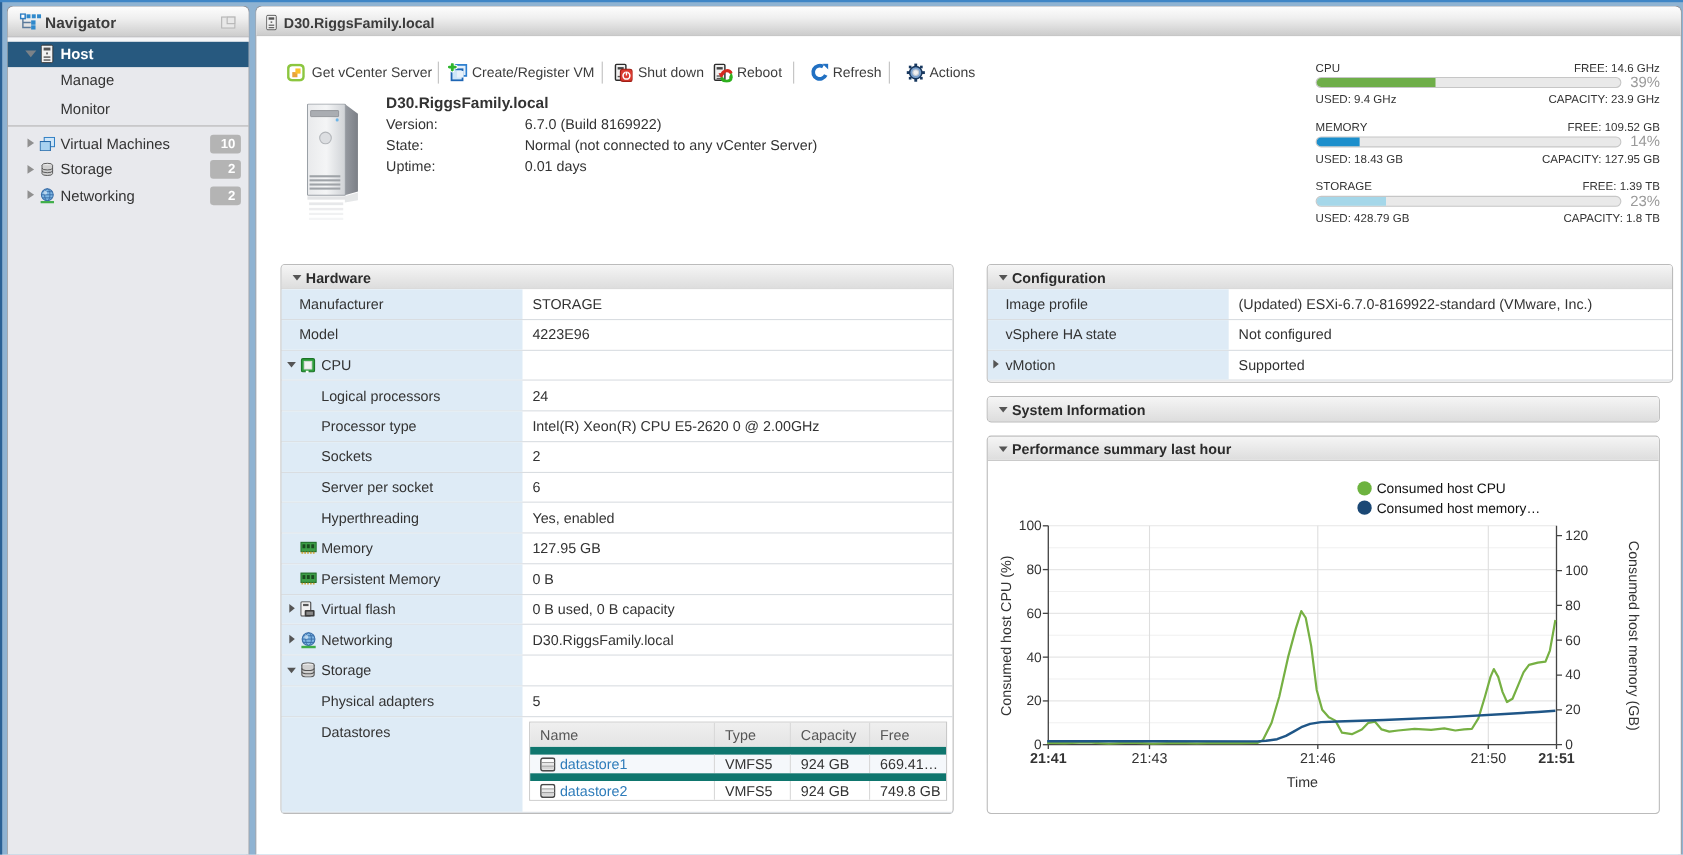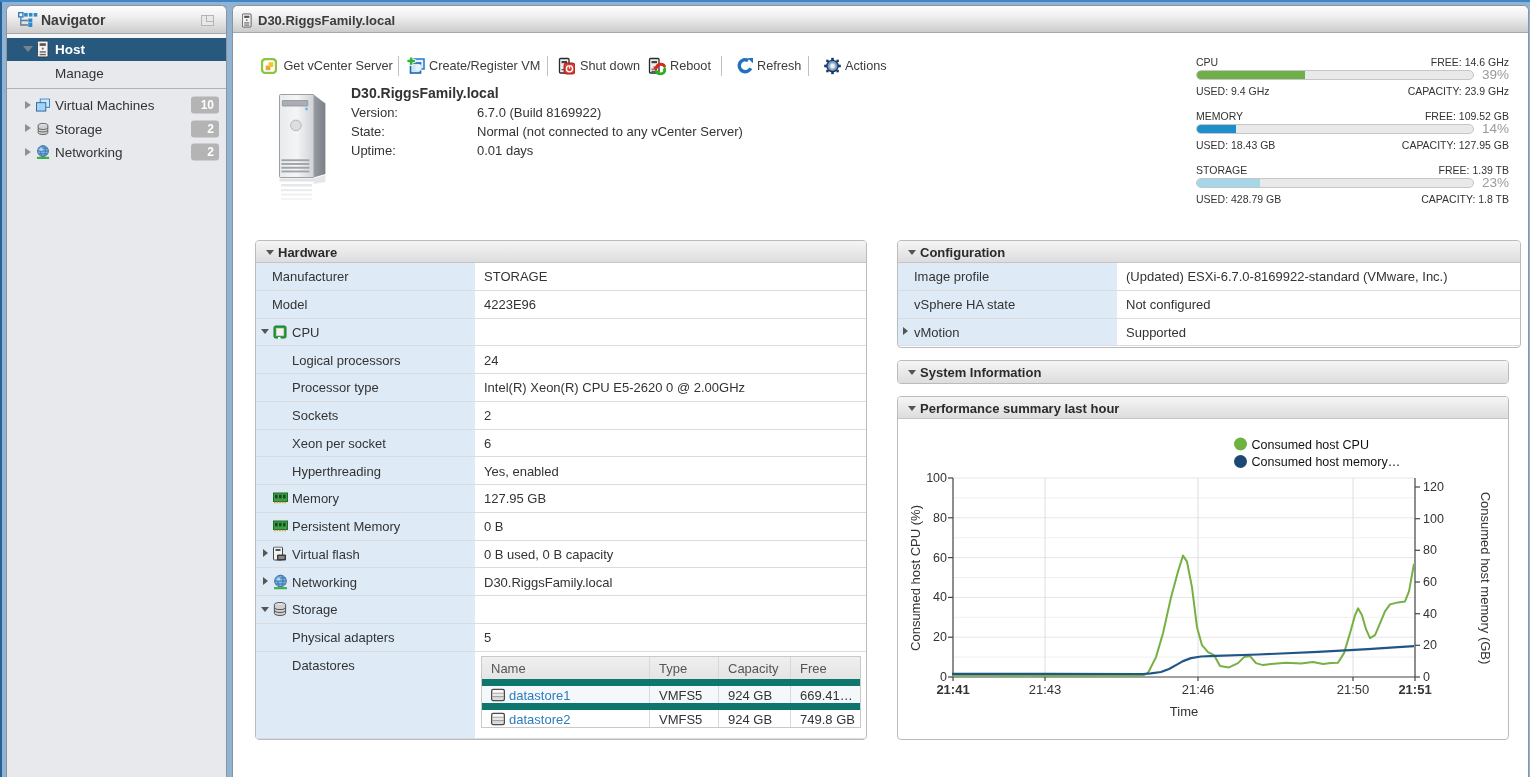--- a/index.html
+++ b/index.html
@@ -121,20 +121,23 @@
   <div id="navstrip"></div>
   <div class="nrow" id="rowHost">
     <span class="tri-d"></span>
     <svg class="nicon" width="11.5" height="18" viewBox="0 0 13 19" style="left:30px;">
         <use href="#twr-sm"></use>
       </svg>
     <span class="lbl">Host</span>
   </div>
   <div class="nrow">
       <span class="lbl">Manage</span>
+    </div>
+  <div class="nrow">
+      <span class="lbl">Monitor</span>
     </div>
   <div id="navsep"></div>
   <div class="nrow nrow2">
     <span class="tri-r"></span>
     <svg class="nicon" width="14" height="13.5" viewBox="0 0 15 14">
         <use href="#vmico"></use>
       </svg>
     <span class="lbl">Virtual Machines</span>
       <span class="badge">10</span>
   </div>
@@ -291,21 +294,21 @@
         </div>
       <div class="irow">
           <span class="lc"></span>
           <span class="vc"></span>
           <span class="lt ind">Sockets</span>
           <span class="vt">2</span>
         </div>
       <div class="irow">
           <span class="lc"></span>
           <span class="vc"></span>
-          <span class="lt ind">Xeon per socket</span>
+          <span class="lt ind">Server per socket</span>
           <span class="vt">6</span>
         </div>
       <div class="irow">
           <span class="lc"></span>
           <span class="vc"></span>
           <span class="lt ind">Hyperthreading</span>
           <span class="vt">Yes, enabled</span>
         </div>
       <div class="irow">
           <span class="lc"></span>

